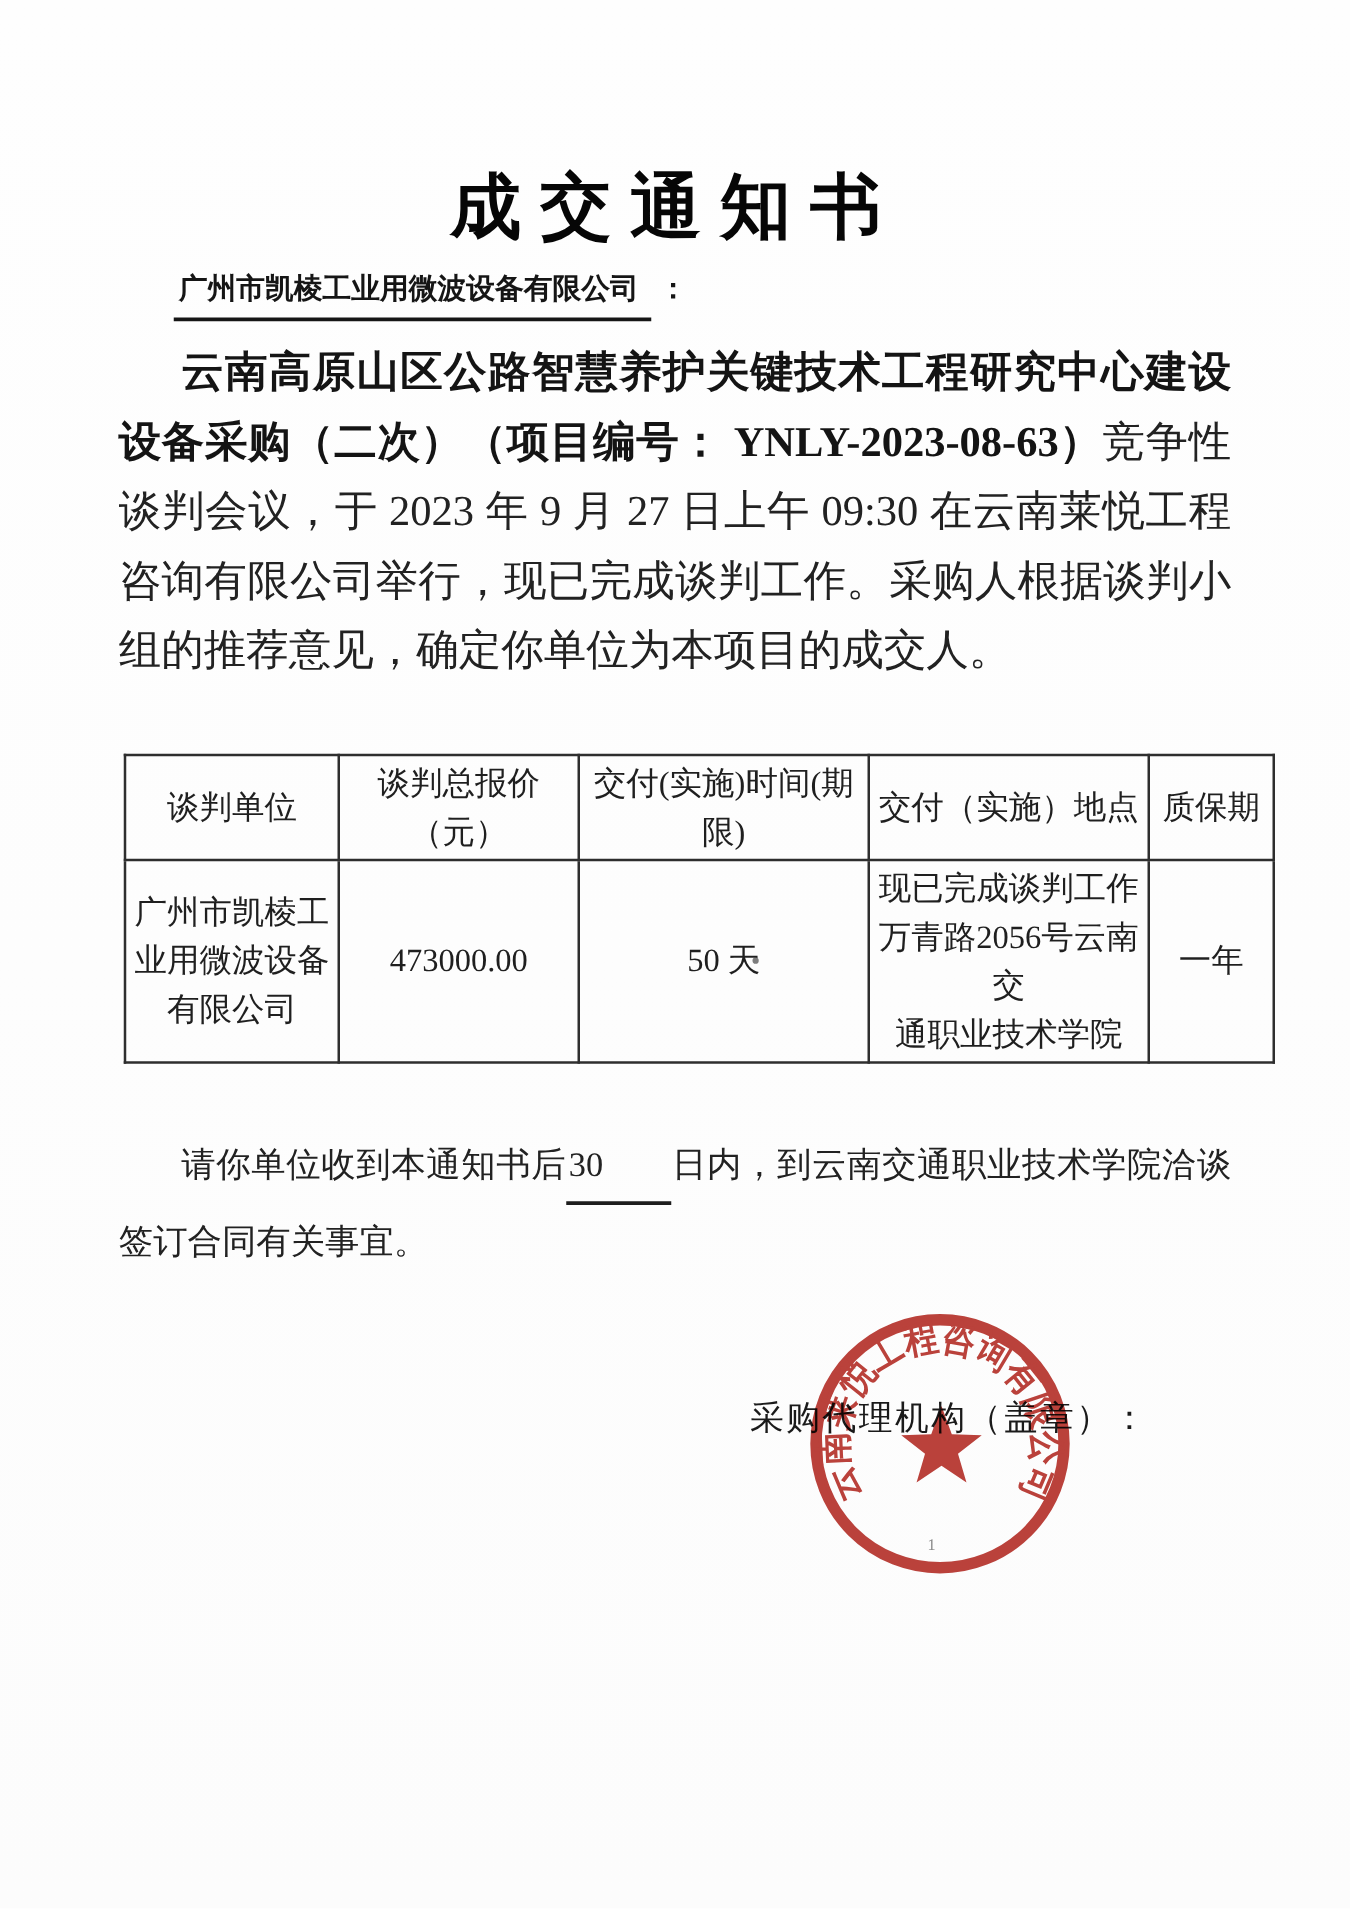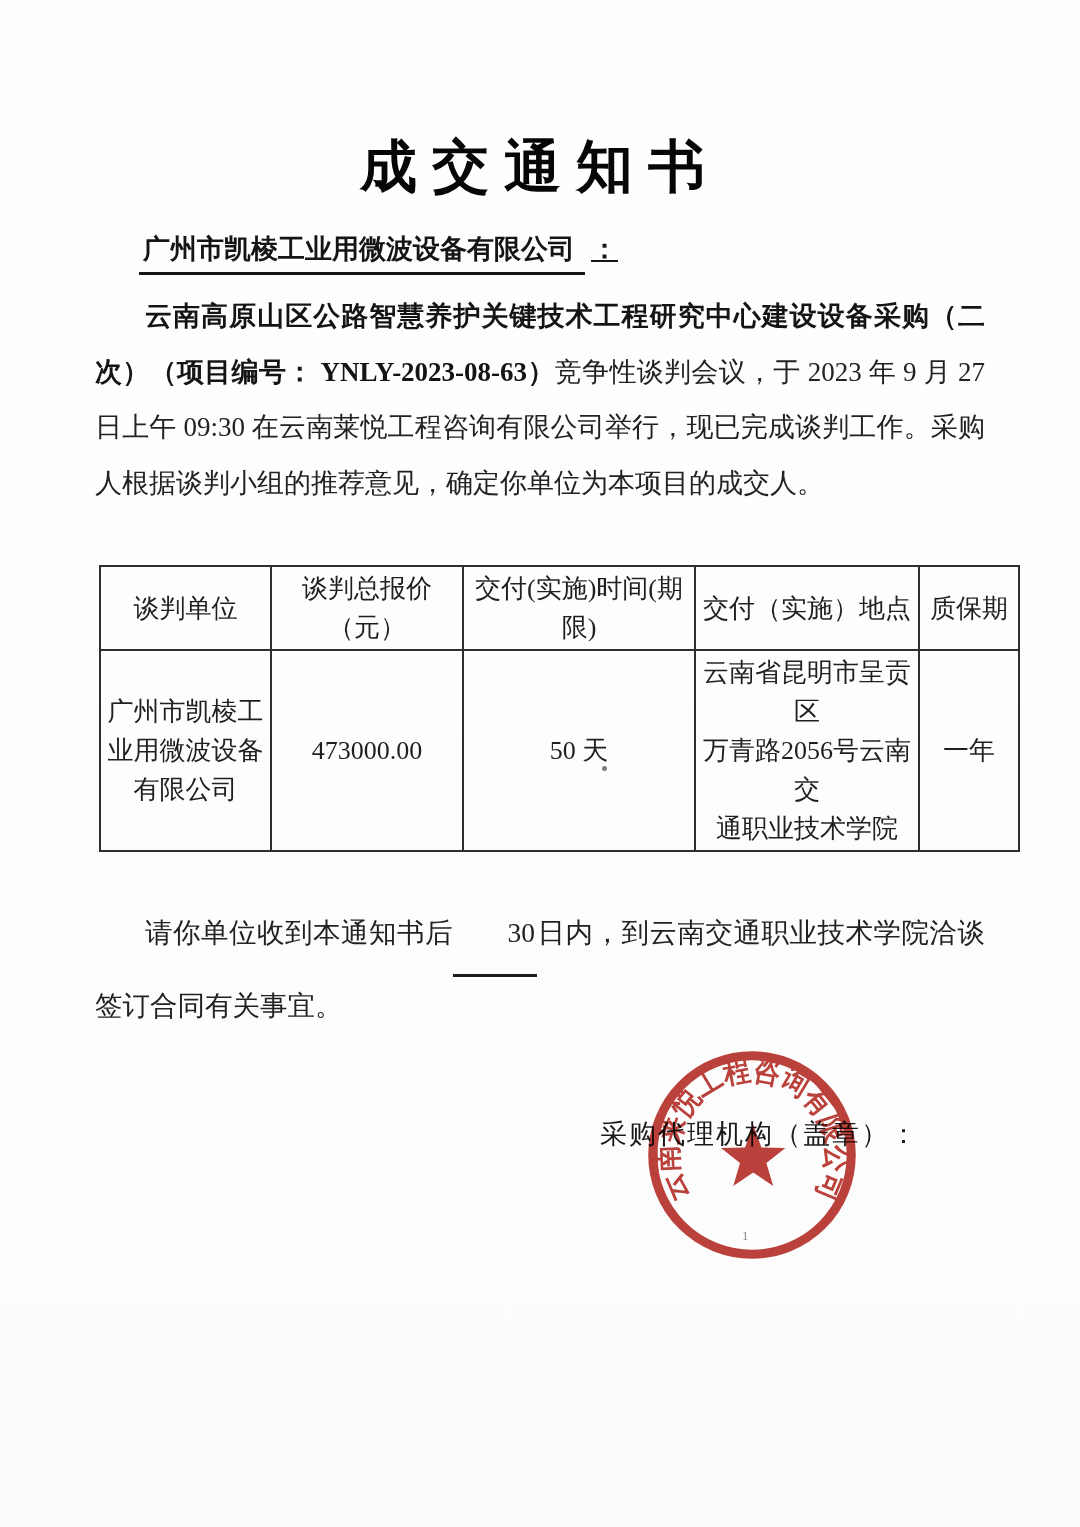--- a/index.html
+++ b/index.html
@@ -21,37 +21,35 @@
     text-align: center;
     font-size: 57px;
     line-height: 86px;
     font-weight: bold;
     letter-spacing: 15px;
     color: #060606;
   }
   
   .content { margin: 0 95px; }
   .addressee {
-    margin-top: 18px;
     padding-left: 44px;
-    font-size: 27px;
+    font-size: 23px;
     line-height: 42px;
     font-weight: bold;
     color: #151515;
-    text-decoration: underline;
   }
   .addressee .u-name {
     border-bottom: 3px solid #161616;
     padding: 0 10px 2px 4px;
     display: inline-block;
   }
   .addressee .colon { margin-left: 6px; }
   .para {
     margin-top: 14px;
-    font-size: 27px;
+    font-size: 34px;
     line-height: 55.5px;
     text-align: justify;
     text-indent: 50px;
     color: #222;
   }
   .para .b { font-weight: bold; color: #141414; }
   
   table.award-table {
     margin-top: 54px;
     margin-left: 4px;
@@ -78,24 +76,24 @@
     margin-top: 52px;
     font-size: 27.5px;
     line-height: 57px;
     text-align: justify;
     text-indent: 50px;
     color: #222;
   }
   .closing .days-underline {
     display: inline-block;
     min-width: 84px;
-    text-align: right;
+    text-align: left;
     border-bottom: 3px solid #1d1d1d;
     text-indent: 0;
-    padding: 0 2px 13px 2px;
+    padding: 0 2px 1px 2px;
   }
   
   .signature {
     position: absolute;
     left: 600px; top: 1108px;
     font-size: 27px;
     color: #1a1a1a;
     z-index: 1;
   }
   .signature .sig-line { line-height: 52px; letter-spacing: 2px; }
@@ -148,21 +146,21 @@
 限)</td>
         <td class="col4">交付（实施）地点</td>
         <td class="col5">质保期</td>
       </tr>
       <tr class="bodyrow">
         <td>广州市凯棱工
 业用微波设备
 有限公司</td>
         <td>473000.00</td>
         <td>50 天</td>
-        <td>云南省昆明市呈贡区
+        <td>现已完成谈判工作
 万青路2056号云南交
 通职业技术学院</td>
         <td>一年</td>
       </tr>
     </tbody>
       </table>
 
     <div class="closing">
       <span>请你单位收到本通知书后</span><span class="days-underline">30</span><span>日内，到云南交通职业技术学院洽谈签订合同有关事宜。</span>
     </div>

